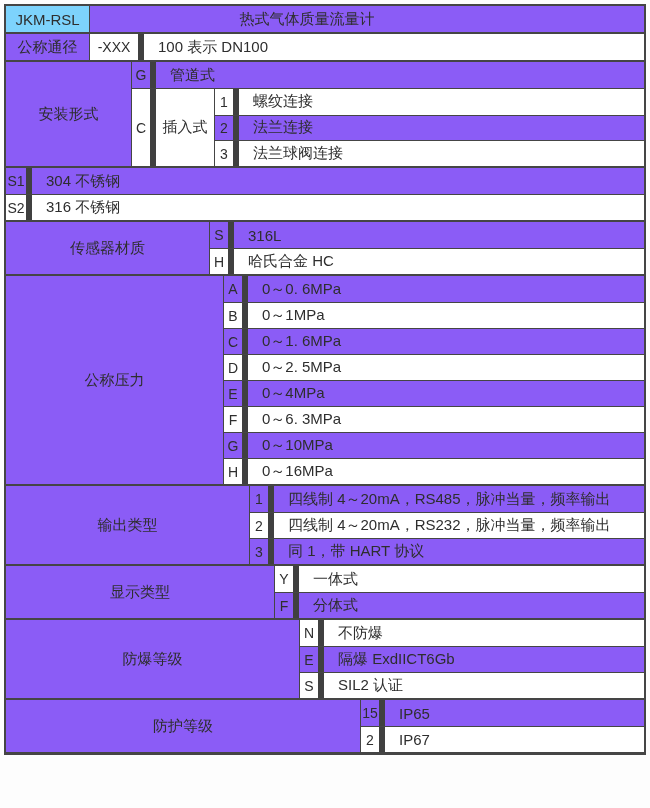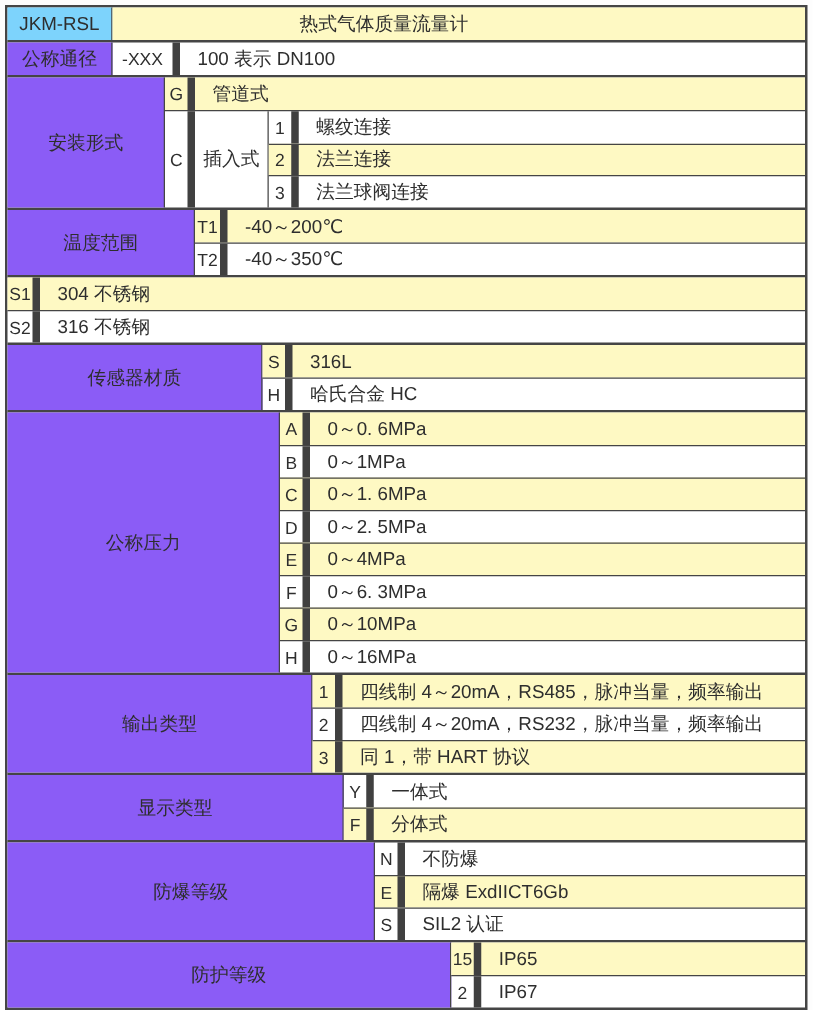--- a/index.html
+++ b/index.html
@@ -47,21 +47,21 @@
   }
   .subopts { flex: 1 1 auto; display: flex; flex-direction: column; min-width: 0; }
   .val {
     flex: 1 1 auto;
     display: flex; align-items: center;
     padding-left: 14px;
     font-size: 15px;
     white-space: nowrap; overflow: hidden;
   }
   .val.center { justify-content: center; padding-left: 0; padding-right: 120px; }
-  .b { background: #fef9c3; }          
+  .b { background: #8b5cf6; }          
   .gray { background: #7dd3fc; }       
 </style>
 </head>
 <body>
 
 <div class="table">
 
   <div class="section">
     <div class="label gray" style="width:84px">JKM-RSL</div>
     <div class="opts">
@@ -102,33 +102,20 @@
           </div>
           <div class="opt">
             <div class="code">3</div>
             <div class="val">法兰球阀连接</div>
           </div>
         </div>
       </div>
     </div>
   </div>
 
-  <div class="section">
-    <div class="label" style="width:150px">温度范围</div>
-    <div class="opts">
-      <div class="opt b">
-        <div class="code w26">T1</div>
-        <div class="val">-40～200℃</div>
-      </div>
-      <div class="opt">
-        <div class="code w26">T2</div>
-        <div class="val">-40～350℃</div>
-      </div>
-    </div>
-  </div>
 
   <div class="section">
     <div class="opts">
       <div class="opt b">
         <div class="code w26">S1</div>
         <div class="val">304 不锈钢</div>
       </div>
       <div class="opt">
         <div class="code w26">S2</div>
         <div class="val">316 不锈钢</div>

